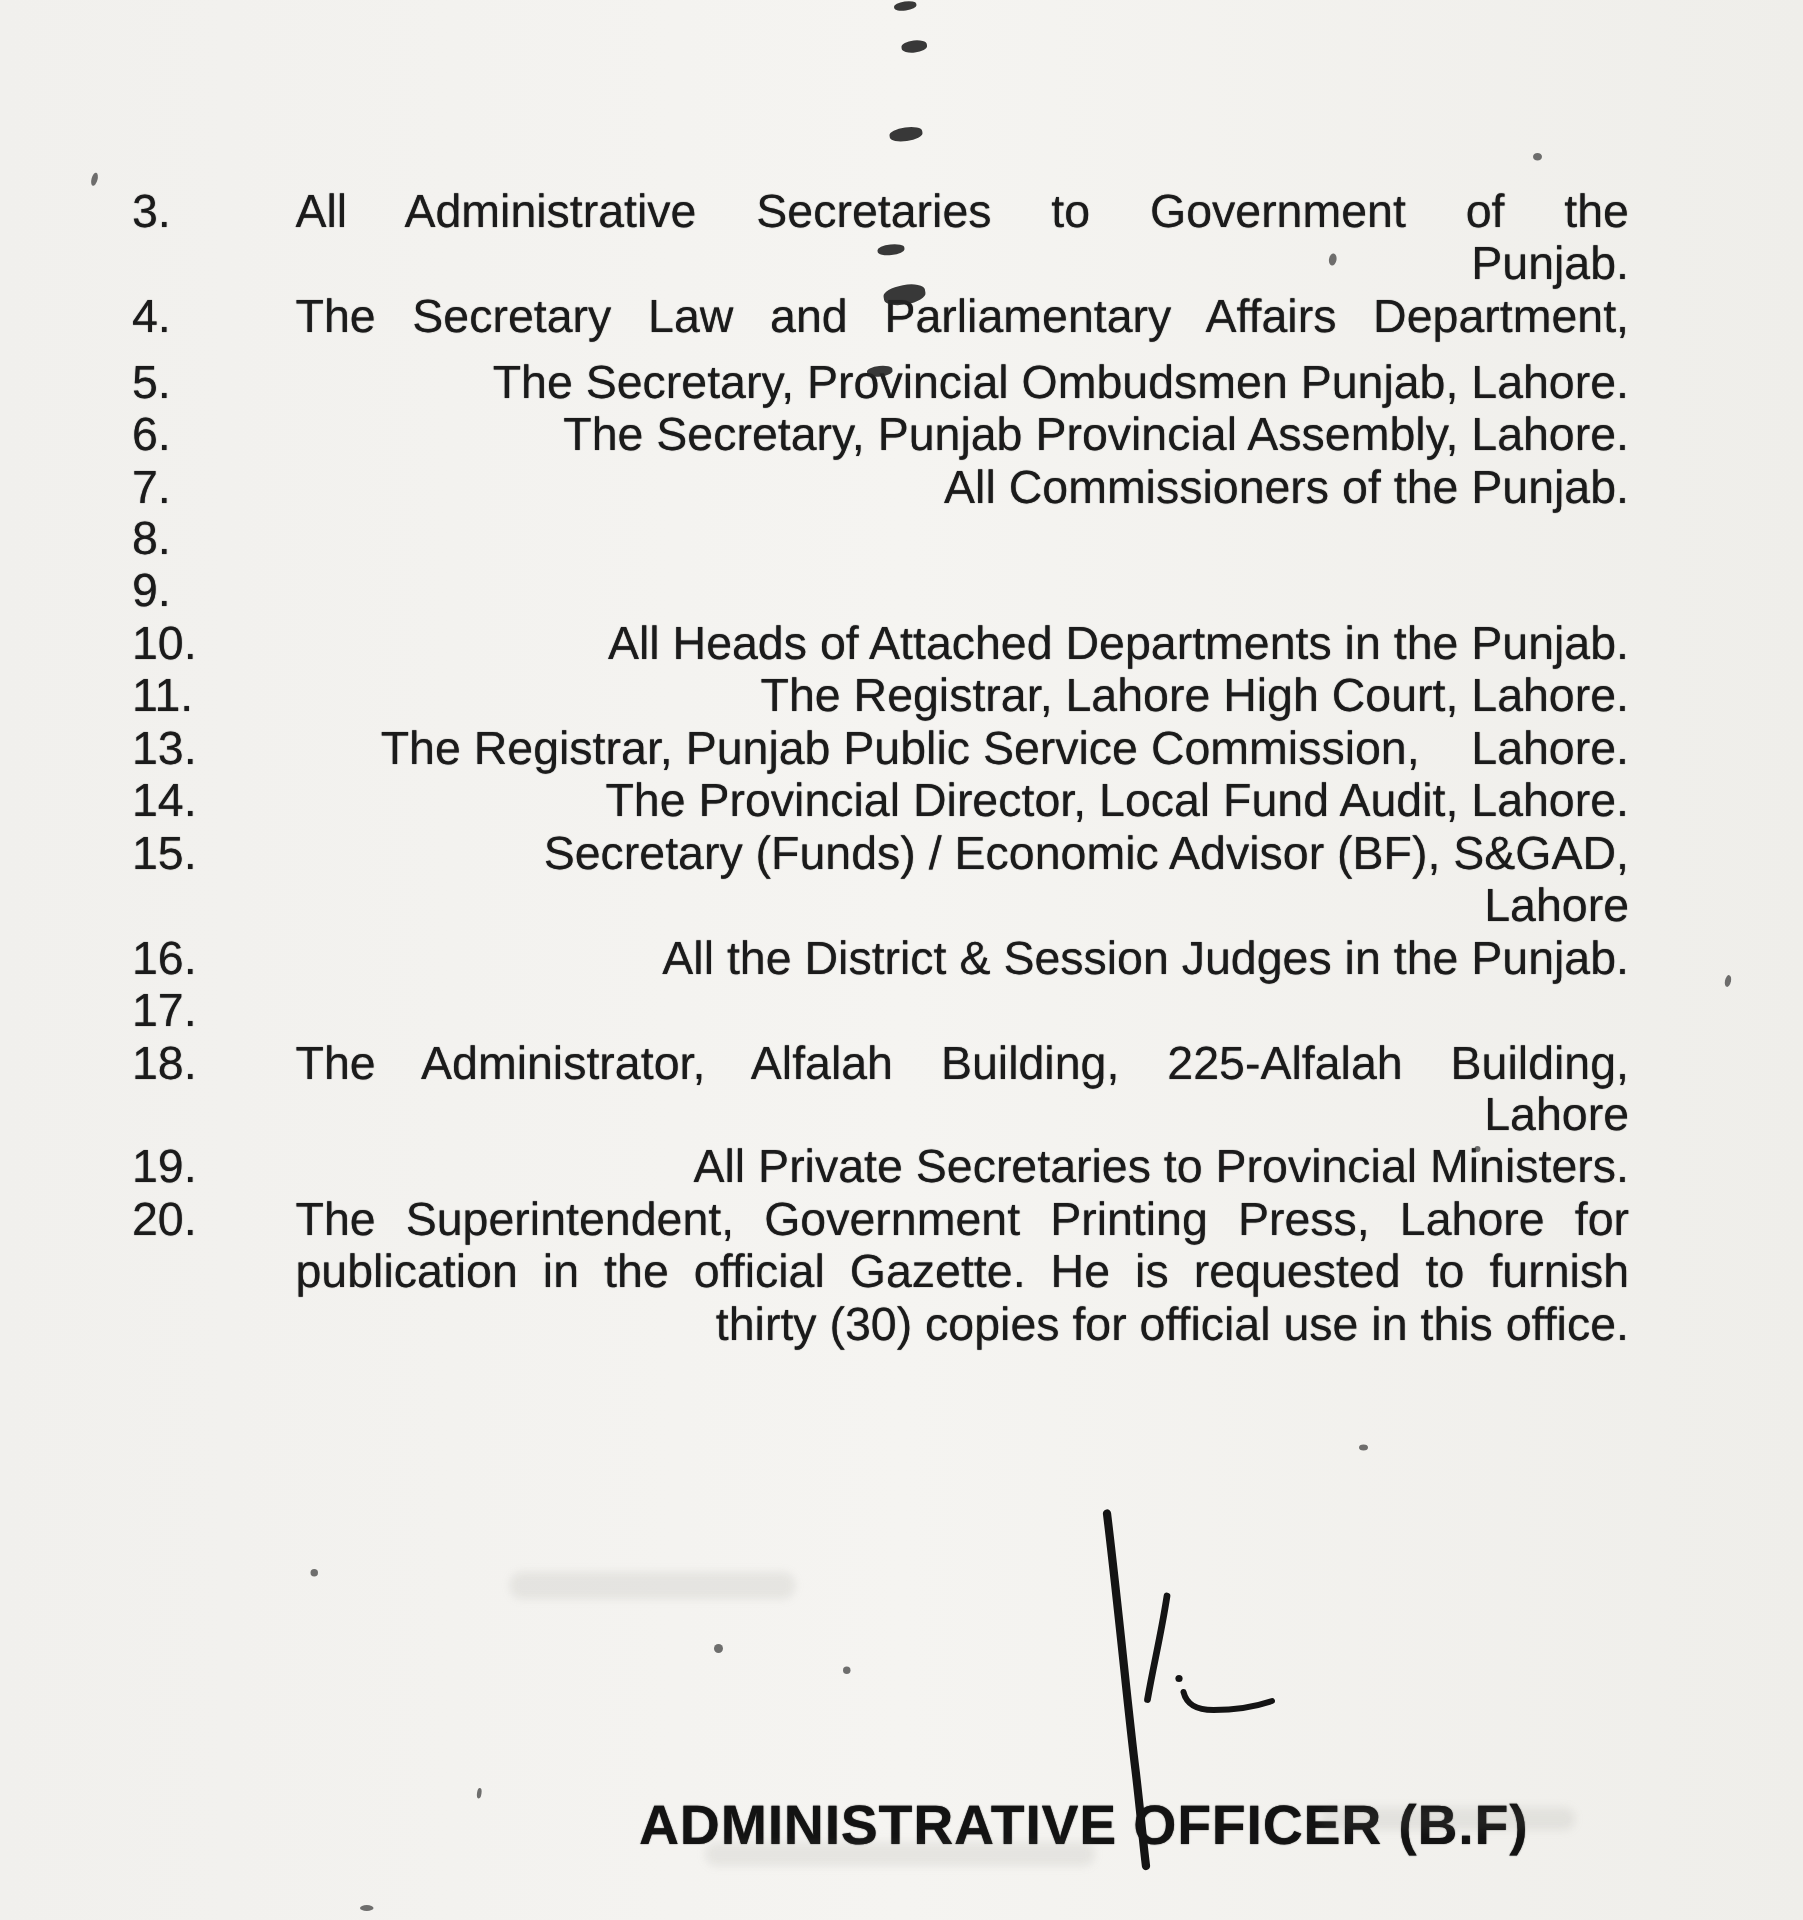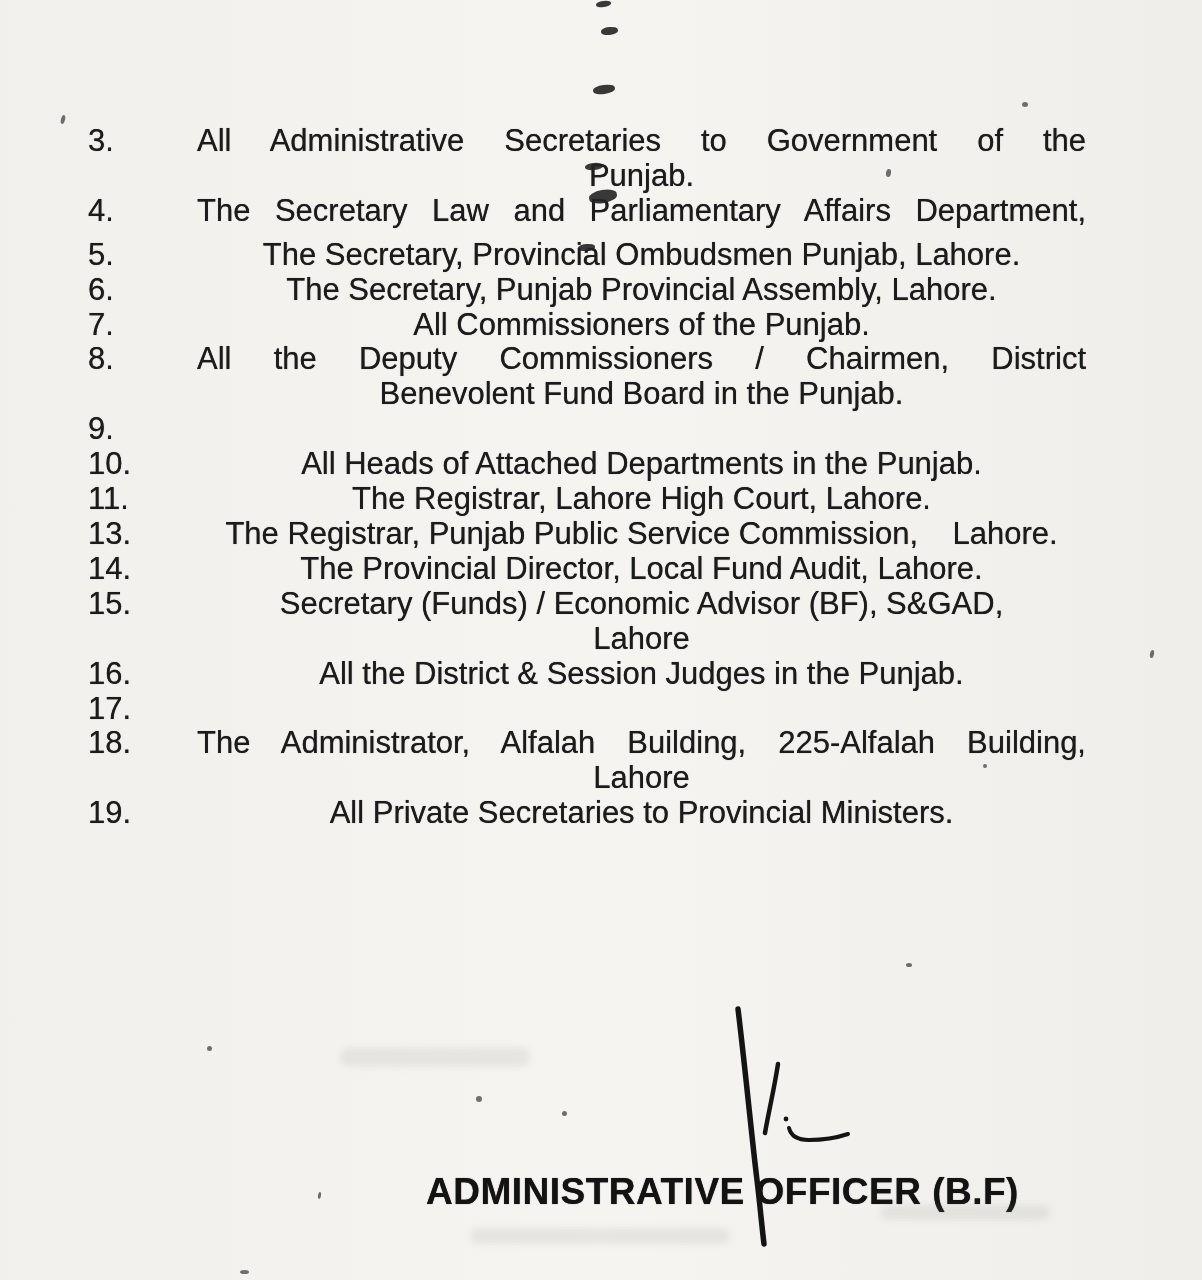--- a/index.html
+++ b/index.html
@@ -14,25 +14,25 @@
   
   .dist-list {
     position:absolute; left:88px; top:124px; width:998px;
     font-size:31px; line-height:34.9px;
     text-shadow:0 0 0.7px rgba(25,25,25,0.85);
   }
   .item { display:flex; }
   .item.gap-before { margin-top:9px; }
   .num { flex:0 0 109px; }
   .body { flex:1; min-width:0; }
-  .line { text-align:center; }
+  .line { text-align:right; }
   .line.justify { text-align:justify; text-align-last:justify; }
   
   .sig-title {
-    position:absolute; left:426px; top:1171px;
+    position:absolute; left:426px; top:1196px;
     font-size:37px; font-weight:bold; letter-spacing:0.5px;
     color:#131313;
     text-shadow:0 0 0.8px rgba(15,15,15,0.9);
     white-space:nowrap;
   }
   
   .sig-svg { position:absolute; left:0; top:0; pointer-events:none; }
   
   .smudge { position:absolute; background:#242424; border-radius:50% / 42%; opacity:0.9; }
   .speck  { position:absolute; background:#3a3a3a; border-radius:50%; opacity:0.72; }
@@ -70,24 +70,20 @@
         </div>
       </div>
       <div class="item">
         <span class="num">7.</span>
         <div class="body">
           <div class="line">All Commissioners of the Punjab.</div>
         </div>
       </div>
       <div class="item">
         <span class="num">8.</span>
-        <div class="body">
-          <div class="line justify">All the Deputy Commissioners / Chairmen, District</div>
-          <div class="line">Benevolent Fund Board in the Punjab.</div>
-        </div>
       </div>
       <div class="item">
         <span class="num">9.</span>
       </div>
       <div class="item">
         <span class="num">10.</span>
         <div class="body">
           <div class="line">All Heads of Attached Departments in the Punjab.</div>
         </div>
       </div>
@@ -131,20 +127,28 @@
           <div class="line justify">The Administrator, Alfalah Building, 225-Alfalah Building,</div>
           <div class="line">Lahore</div>
         </div>
       </div>
       <div class="item">
         <span class="num">19.</span>
         <div class="body">
           <div class="line">All Private Secretaries to Provincial Ministers.</div>
         </div>
       </div>
+      <div class="item">
+        <span class="num">20.</span>
+        <div class="body">
+          <div class="line justify">The Superintendent, Government Printing Press, Lahore for</div>
+          <div class="line justify">publication in the official Gazette. He is requested to furnish</div>
+          <div class="line">thirty (30) copies for official use in this office.</div>
+        </div>
+      </div>
     </div>
 
   <div class="sig-title">ADMINISTRATIVE OFFICER (B.F)</div>
 
   <svg class="sig-svg" width="1202" height="1280" viewBox="0 0 1202 1280">
     <g fill="none" stroke="#141414" stroke-linecap="round">
       <path d="M738,1009 C746,1075 752,1140 757,1180 C760,1205 762,1228 764,1244" stroke-width="5.5"></path>
       <path d="M778,1064 C774,1090 769,1110 765,1133" stroke-width="4.5"></path>
       <path d="M789,1128 C791,1136 797,1140 809,1140 C824,1140 839,1137 848,1134" stroke-width="4"></path>
     </g>

